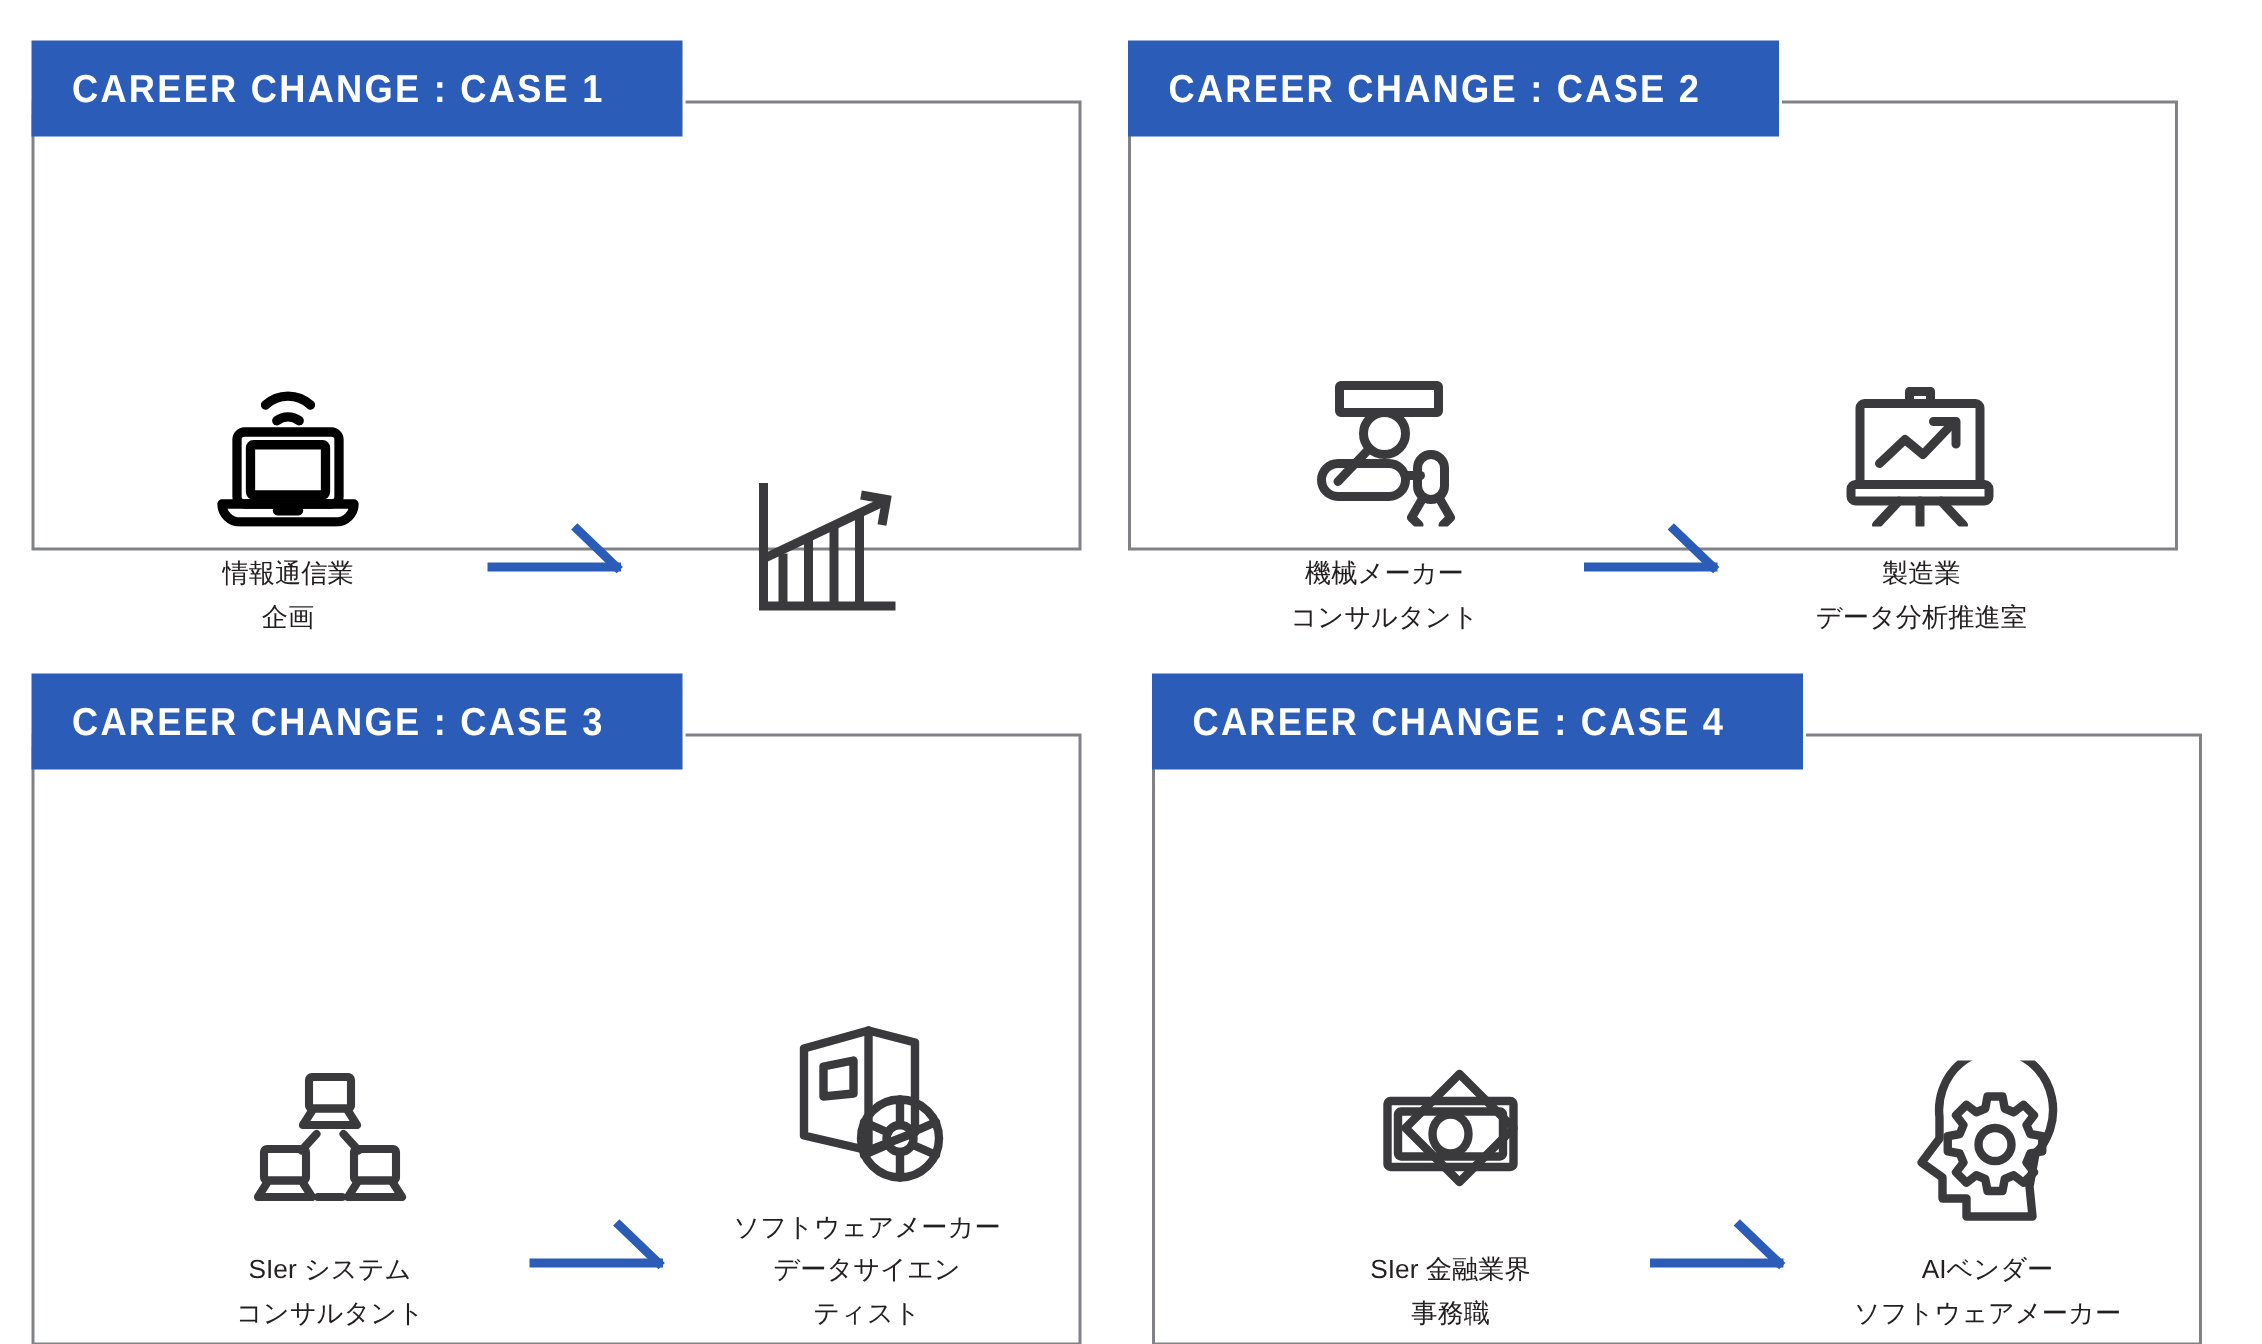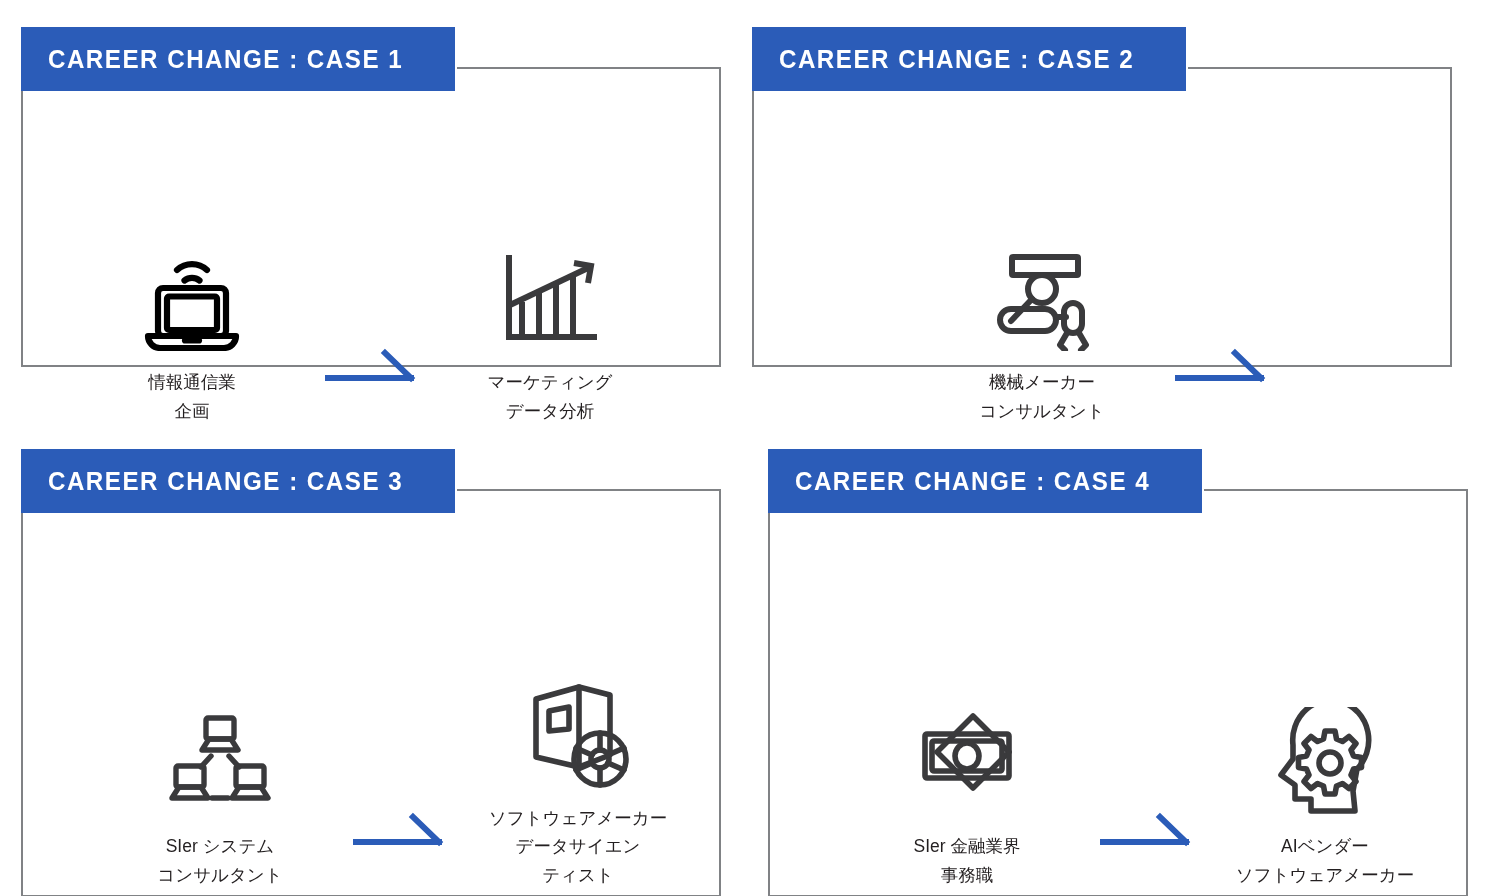--- a/index.html
+++ b/index.html
@@ -160,22 +160,20 @@
               <path d="M13 6 V88 H101"></path>
               <path d="M26 88 V53"></path>
               <path d="M43 88 V44"></path>
               <path d="M60 88 V36"></path>
               <path d="M77 88 V28"></path>
               <path d="M14 56 L92 19"></path>
               <path d="M78 14 L95 17 L92 34"></path>
             </g>
           </svg>
         </div>
-        <div class="node-label">マーケティング
-データ分析</div>
       </div>
     </div>
   </div>
 
   <div class="card" style="left:752px; top:27px;">
     <div class="card-frame"></div>
     <div class="frame-mask"></div>
     <div class="badge">
       <span class="badge-label">CAREER CHANGE : CASE 2</span>
     </div>
@@ -202,20 +200,38 @@
 
       <div class="arrow-wrap">
         <svg width="96" height="48" viewBox="0 0 96 48">
           <g fill="none" stroke="#2b5cb8" stroke-width="6" stroke-linecap="square">
             <path d="M5 36 H88"></path>
             <path d="M88 36 L62 11"></path>
           </g>
         </svg>
       </div>
 
+      <div class="node">
+        <div class="icon-wrap">
+          <svg width="110" height="104" viewBox="0 0 110 104">
+            <g fill="none" stroke="#3a3a3c" stroke-width="6" stroke-linecap="round" stroke-linejoin="round">
+              <path d="M47 14 h14 v8 h-14 z"></path>
+              <rect x="14" y="22" width="80" height="54" rx="3"></rect>
+              <rect x="8" y="76" width="92" height="11" rx="3"></rect>
+              <path d="M54 87 V103"></path>
+              <path d="M40 87 L25 103"></path>
+              <path d="M68 87 L83 103"></path>
+              <path d="M27 62 L44 46 L56 56 L77 34"></path>
+              <path d="M63 34 H78 V49"></path>
+            </g>
+          </svg>
+        </div>
+        <div class="node-label">製造業
+データ分析推進室</div>
+      </div>
     </div>
   </div>
 
   <div class="card" style="left:21px; top:449px;">
     <div class="card-frame" style="height:408px;"></div>
     <div class="frame-mask"></div>
     <div class="badge">
       <span class="badge-label">CAREER CHANGE : CASE 3</span>
     </div>
 

